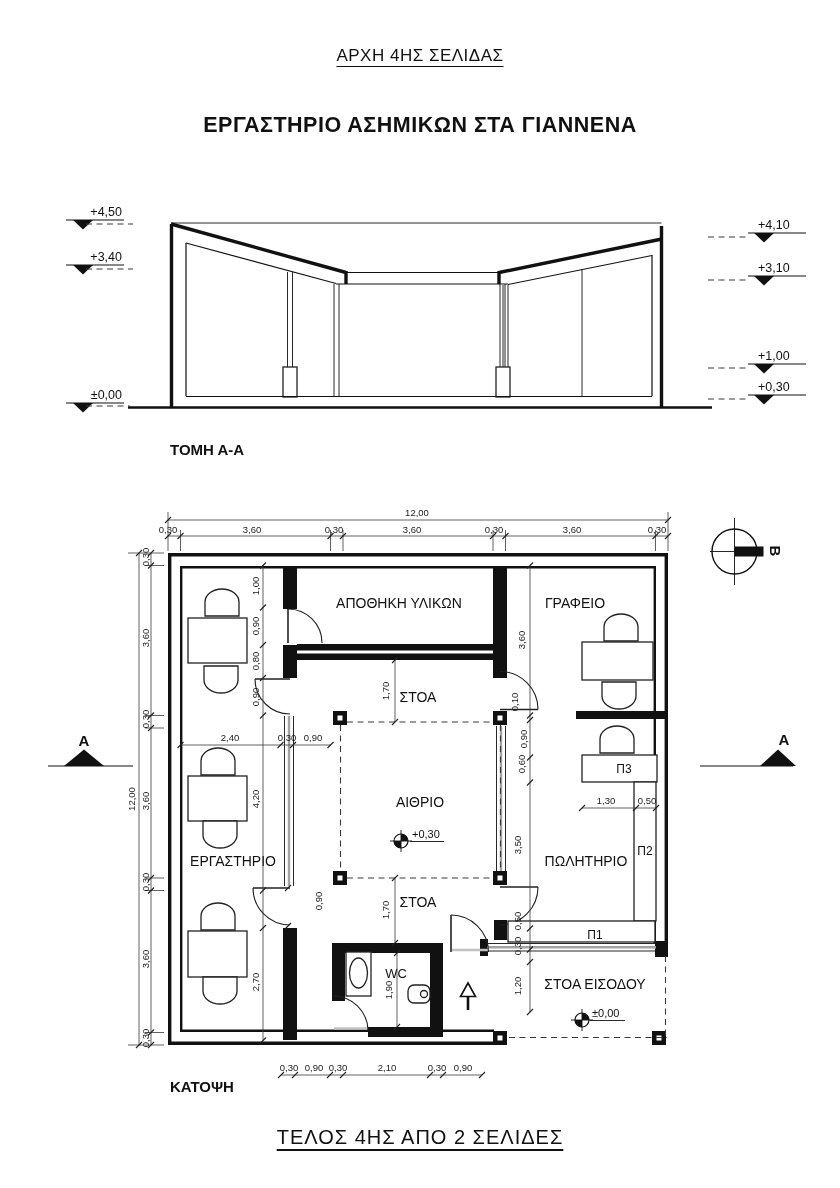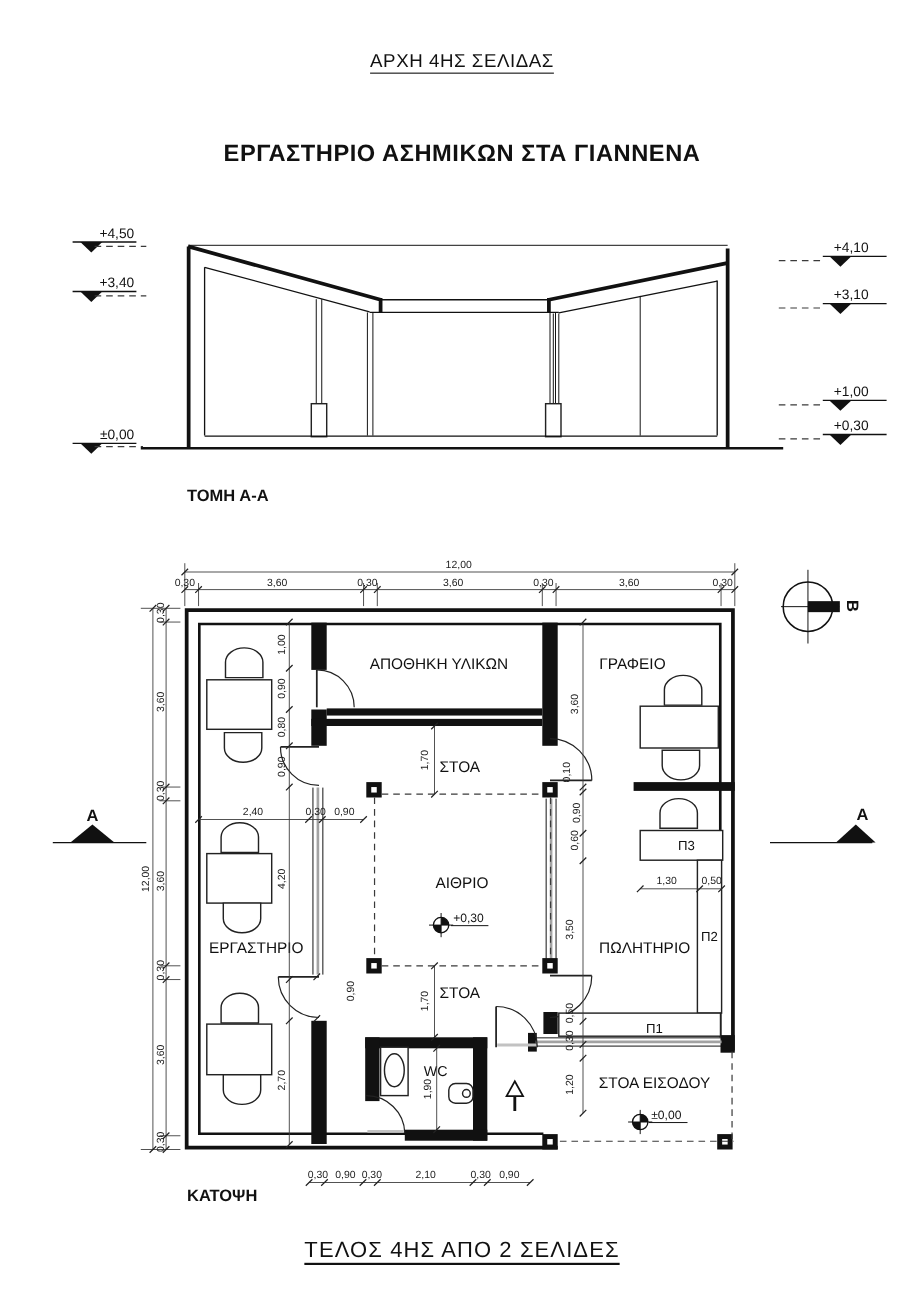--- a/index.html
+++ b/index.html
@@ -1,21 +1,21 @@
 <!DOCTYPE html>
 <html><head>
 <meta charset="utf-8">
 <style>
   html,body{margin:0;padding:0;background:#fff;}
   body{width:840px;height:1188px;position:relative;overflow:hidden;
        font-family:"Liberation Sans",sans-serif;color:#111;}
   .htext{position:absolute;left:0;width:840px;text-align:center;}
   .header{top:46px;font-size:17px;letter-spacing:.5px;}
   .header span, .footer span{text-decoration:underline;text-underline-offset:5px;}
-  .title{top:127px;font-size:21.5px;font-weight:bold;letter-spacing:.5px;}
+  .title{top:113px;font-size:21.5px;font-weight:bold;letter-spacing:.5px;}
   .footer{top:1126px;font-size:20px;letter-spacing:1px;}
   svg{position:absolute;top:0;left:0;}
   svg text{font-family:"Liberation Sans",sans-serif;fill:#111;}
   .w3{stroke:#111;stroke-width:3.4;fill:none}
   .w2{stroke:#111;stroke-width:2.4;fill:none}
   .t1{stroke:#111;stroke-width:1.2;fill:none}
   .t0{stroke:#111;stroke-width:0.9;fill:none}
   .blk{fill:#111;stroke:none}
   .wht{fill:#fff;stroke:none}
   .dim{stroke:#3a3a3a;stroke-width:0.8;fill:none}

